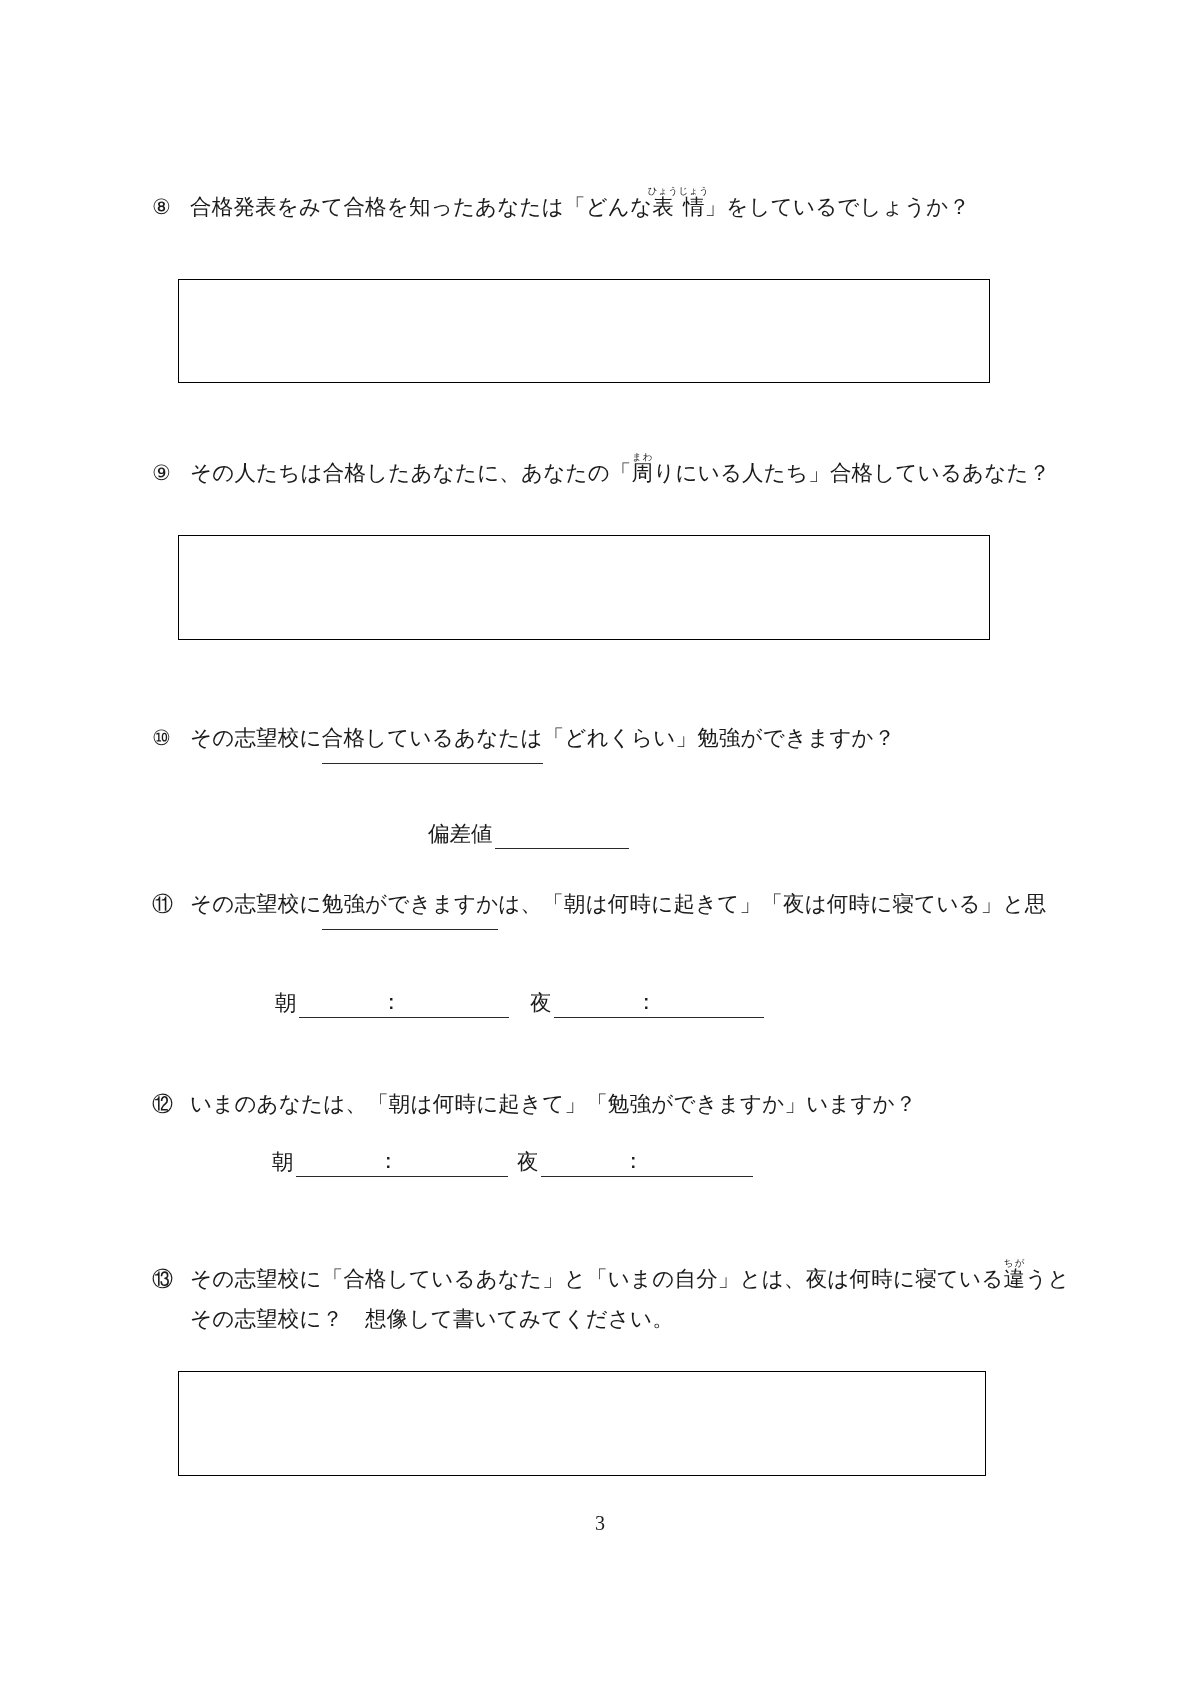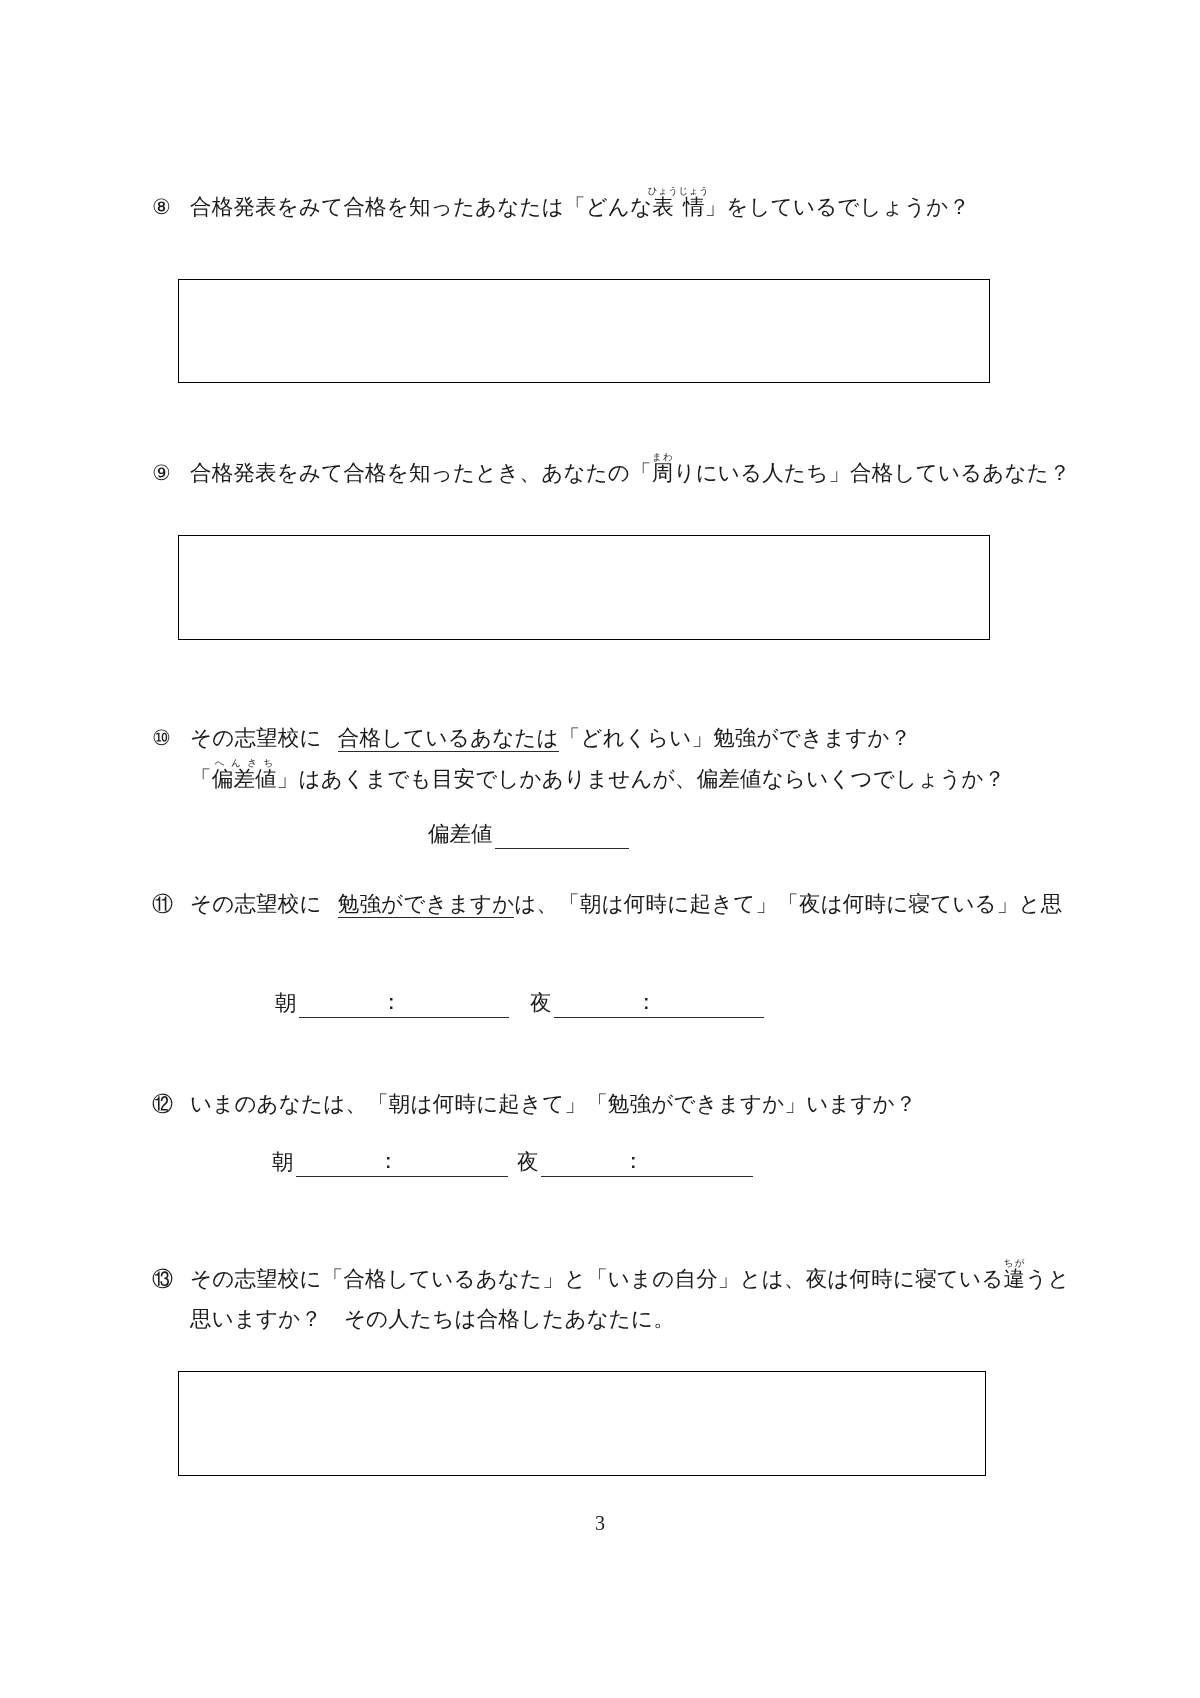--- a/index.html
+++ b/index.html
@@ -52,22 +52,21 @@
   }
   rt {
     font-size: 9.5px;
     line-height: 1;
     letter-spacing: 0.5px;
     font-family: Liberation Sans, sans-serif;
     transform: translateY(2px);
   }
   .ul {
     border-bottom: 1.3px solid #2a2a2a;
-    padding-bottom: 1px;
-    margin-left: 16px;
+    padding-bottom: 13px;
   }
 
   
   .answer-box {
     position: absolute;
     border: 1.6px solid #000000;
     background: #ffffff;
     box-sizing: border-box;
   }
 
@@ -125,35 +124,31 @@
       <span class="q-text"><span>合格発表をみて合格を知ったあなたは「どんな</span><ruby><span>表情</span><rt>ひょうじょう</rt></ruby><span>」をしているでしょうか？</span></span>
     </div>
   </div>
   <div class="answer-box" style="left:178px; top:279px; width:812px; height:104px;">
     <span></span>
   </div>
 
   <div class="q-block" style="left:152px; top:452px;">
     <div class="q-line">
       <span class="q-num">⑨</span>
-      <span class="q-text"><span>合格発表をみて合格を知ったとき、あなたの「</span><ruby><span>周</span><rt>まわ</rt></ruby><span>りにいる人たち」合格しているあなた？</span></span>
+      <span class="q-text"><span>その人たちは合格したあなたに、あなたの「</span><ruby><span>周</span><rt>まわ</rt></ruby><span>りにいる人たち」合格しているあなた？</span></span>
     </div>
   </div>
   <div class="answer-box" style="left:178px; top:535px; width:812px; height:105px;">
     <span></span>
   </div>
 
   <div class="q-block" style="left:152px; top:718px;">
     <div class="q-line">
       <span class="q-num">⑩</span>
       <span class="q-text"><span>その志望校に</span><span class="ul">合格しているあなたは</span><span>「どれくらい」勉強ができますか？</span></span>
-    </div>
-    <div class="q-line">
-      <span class="q-indent"></span>
-      <span class="q-text"><span>「</span><ruby><span>偏差値</span><rt>へんさち</rt></ruby><span>」はあくまでも目安でしかありませんが、偏差値ならいくつでしょうか？</span></span>
     </div>
   </div>
   <div class="fill-row" style="left:428px; top:818px;">
     <span class="fill-label">偏差値</span>
     <span class="fill-line" style="width:134px; position:relative;">
       <span class="fill-val" style="left:8px;"></span>
     </span>
   </div>
 
   <div class="q-block" style="left:152px; top:884px;">
@@ -198,21 +193,21 @@
     </span>
   </div>
 
   <div class="q-block" style="left:152px; top:1258px;">
     <div class="q-line">
       <span class="q-num">⑬</span>
       <span class="q-text"><span>その志望校に「合格しているあなた」と「いまの自分」とは、夜は何時に寝ている</span><ruby><span>違</span><rt>ちが</rt></ruby><span>うと</span></span>
     </div>
     <div class="q-line">
       <span class="q-indent"></span>
-      <span class="q-text">思いますか？　その人たちは合格したあなたに。</span>
+      <span class="q-text">その志望校に？　想像して書いてみてください。</span>
     </div>
   </div>
   <div class="answer-box" style="left:178px; top:1371px; width:808px; height:105px;">
     <span></span>
   </div>
 
   <div class="page-number" style="top:1512px;">3</div>
 
 </div>
 

